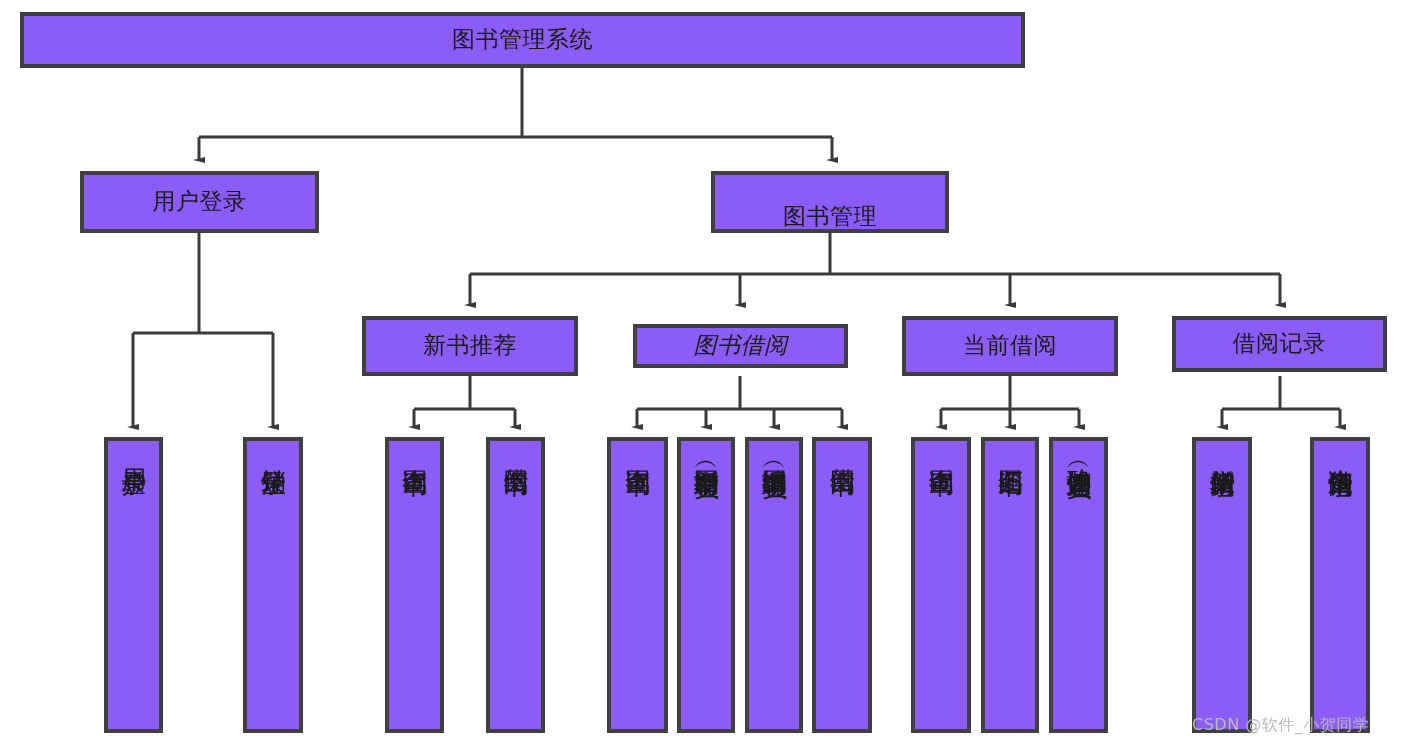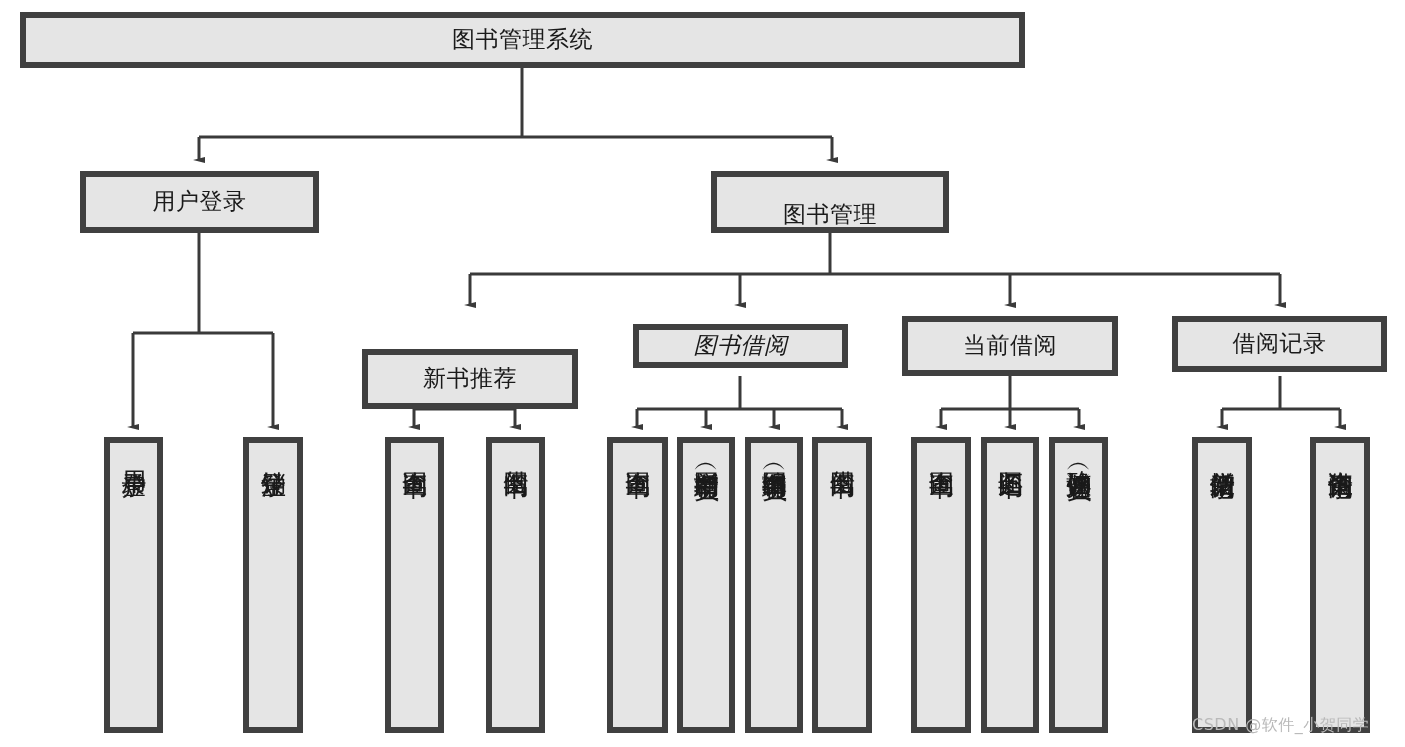--- a/index.html
+++ b/index.html
@@ -20,22 +20,22 @@
   #wires {
     position: absolute;
     left: 0;
     top: 0;
     width: 1405px;
     height: 747px;
   }
   .node {
     position: absolute;
     box-sizing: border-box;
-    background: #e5e5e5;
-    border: 6px solid #404040;
+    background: #8b5cf6;
+    border: 4px solid #404040;
     display: flex;
     align-items: center;
     justify-content: center;
     color: #1a1a1a;
   }
   .node-h .label {
     font-size: 23px;
     line-height: 1.1;
     letter-spacing: 0.5px;
     white-space: nowrap;
@@ -121,21 +121,21 @@
     <span class="label">图书管理系统</span>
   </div>
 
   <div class="node node-h" style="left:80px; top:171px; width:239px; height:62px;">
     <span class="label">用户登录</span>
   </div>
   <div class="node node-h" style="left:711px; top:171px; width:238px; height:62px;align-items:flex-end;">
     <span class="label">图书管理</span>
   </div>
 
-  <div class="node node-h" style="left:362px; top:316px; width:216px; height:60px;margin-top:33px;">
+  <div class="node node-h" style="left:362px; top:316px; width:216px; height:60px;">
     <span class="label">新书推荐</span>
   </div>
   <div class="node node-h" style="left:633px; top:324px; width:215px; height:44px;font-style:italic;">
     <span class="label">图书借阅</span>
   </div>
   <div class="node node-h" style="left:902px; top:316px; width:216px; height:60px;">
     <span class="label">当前借阅</span>
   </div>
   <div class="node node-h" style="left:1172px; top:316px; width:215px; height:56px;">
     <span class="label">借阅记录</span>

